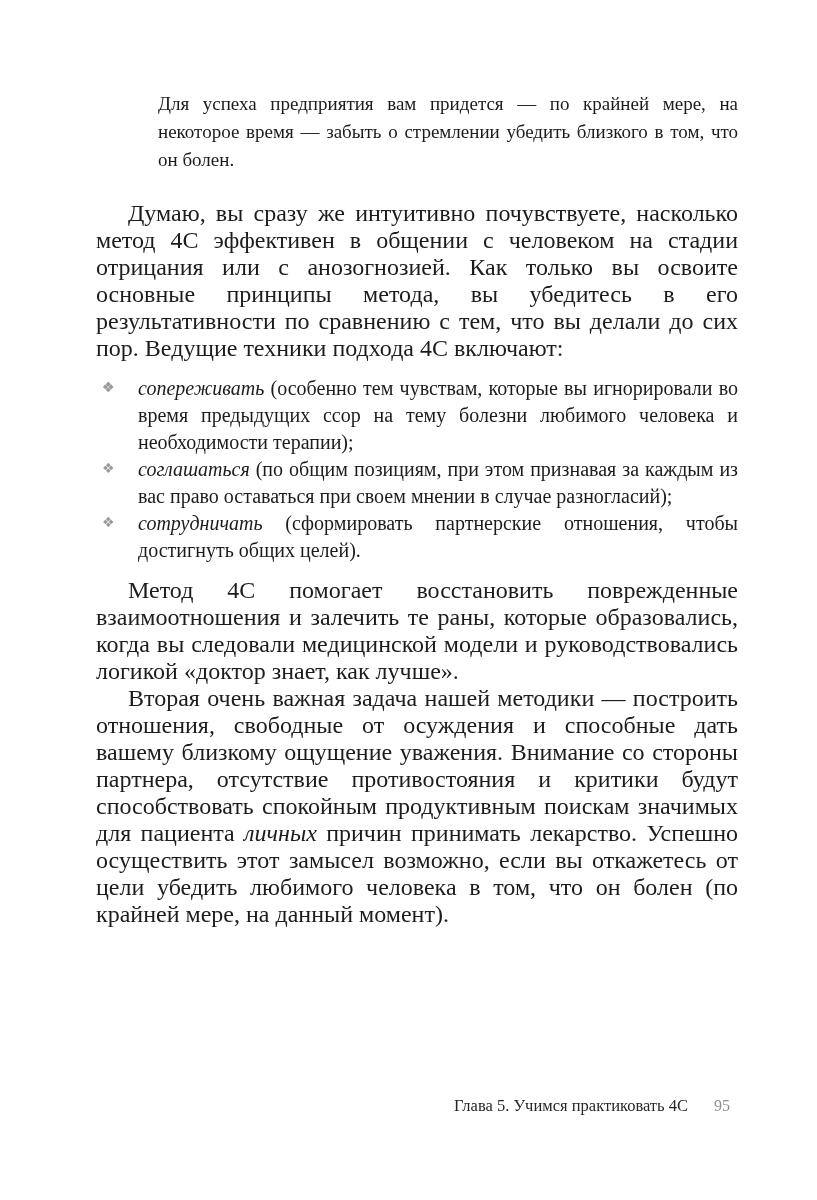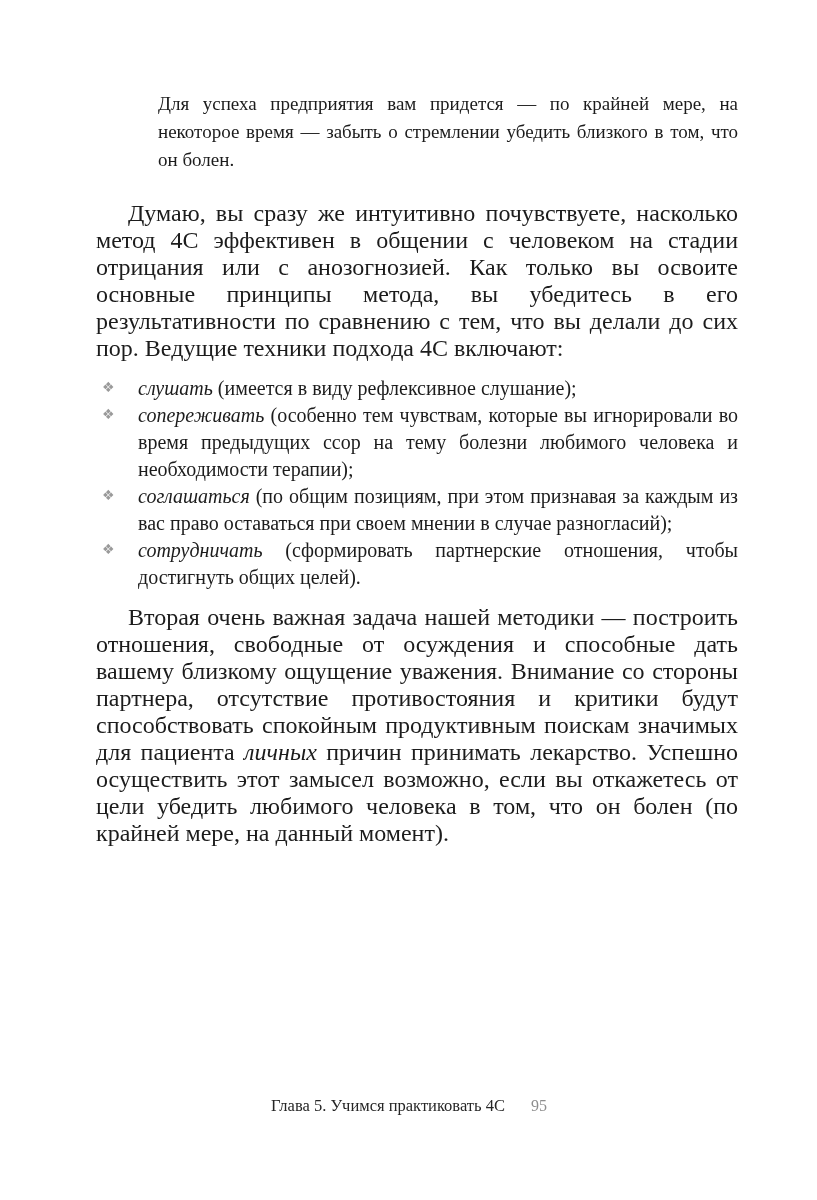--- a/index.html
+++ b/index.html
@@ -59,45 +59,46 @@
   }
   .it {
     font-style: italic;
   }
   .footer {
     position: absolute;
     left: 88px;
     top: 1096px;
     width: 642px;
     display: flex;
-    justify-content: center;
+    justify-content: flex-end;
     align-items: baseline;
     gap: 26px;
   }
   .footer .chapter {
     font-size: 16.5px;
     color: #262626;
   }
   .footer .pagenum {
     font-size: 16px;
     color: var(--pagenum-color, #8e8e8e);
   }
 </style>
 </head>
 <body>
 
 <div class="page">
   <div class="content">
       <div class="epigraph"><span>Для успеха предприятия вам придется — по крайней мере, на некоторое время — забыть о стремлении убедить близкого в том, что он болен.</span></div>
       <div class="para"><span>Думаю, вы сразу же интуитивно почувствуете, насколько метод 4С эффективен в общении с человеком на стадии отрицания или с анозогнозией. Как только вы освоите основные принципы метода, вы убедитесь в его результативности по сравнению с тем, что вы делали до сих пор. Ведущие техники подхода 4С включают:</span></div>
       <div class="list">
-        <div class="list-item"><span class="marker">❖</span><span><span class="it">слушать</span><span> (имеется в виду рефлексивное слушание);</span></span></div>
+        <div class="list-item"><span class="marker">❖</span></div>
         <div class="list-item"><span class="marker">❖</span><span><span class="it">сопереживать</span><span> (особенно тем чувствам, которые вы игнорировали во время предыдущих ссор на тему болезни любимого человека и необходимости терапии);</span></span></div>
         <div class="list-item"><span class="marker">❖</span><span><span class="it">соглашаться</span><span> (по общим позициям, при этом признавая за каждым из вас право оставаться при своем мнении в случае разногласий);</span></span></div>
         <div class="list-item"><span class="marker">❖</span><span><span class="it">сотрудничать</span><span> (сформировать партнерские отношения, чтобы достигнуть общих целей).</span></span></div>
       </div>
+      <div class="para"><span>Метод 4С помогает восстановить поврежденные взаимоотношения и залечить те раны, которые образовались, когда вы следовали медицинской модели и руководствовались логикой «доктор знает, как лучше».</span></div>
       <div class="para"><span>Вторая очень важная задача нашей методики — построить отношения, свободные от осуждения и способные дать вашему близкому ощущение уважения. Внимание со стороны партнера, отсутствие противостояния и критики будут способствовать спокойным продуктивным поискам значимых для пациента </span><span class="it">личных</span><span> причин принимать лекарство. Успешно осуществить этот замысел возможно, если вы откажетесь от цели убедить любимого человека в том, что он болен (по крайней мере, на данный момент).</span></div>
     </div>
   <div class="footer">
     <span class="chapter">Глава 5. Учимся практиковать 4С</span>
     <span class="pagenum">95</span>
   </div>
 </div>
 
 </body></html>

